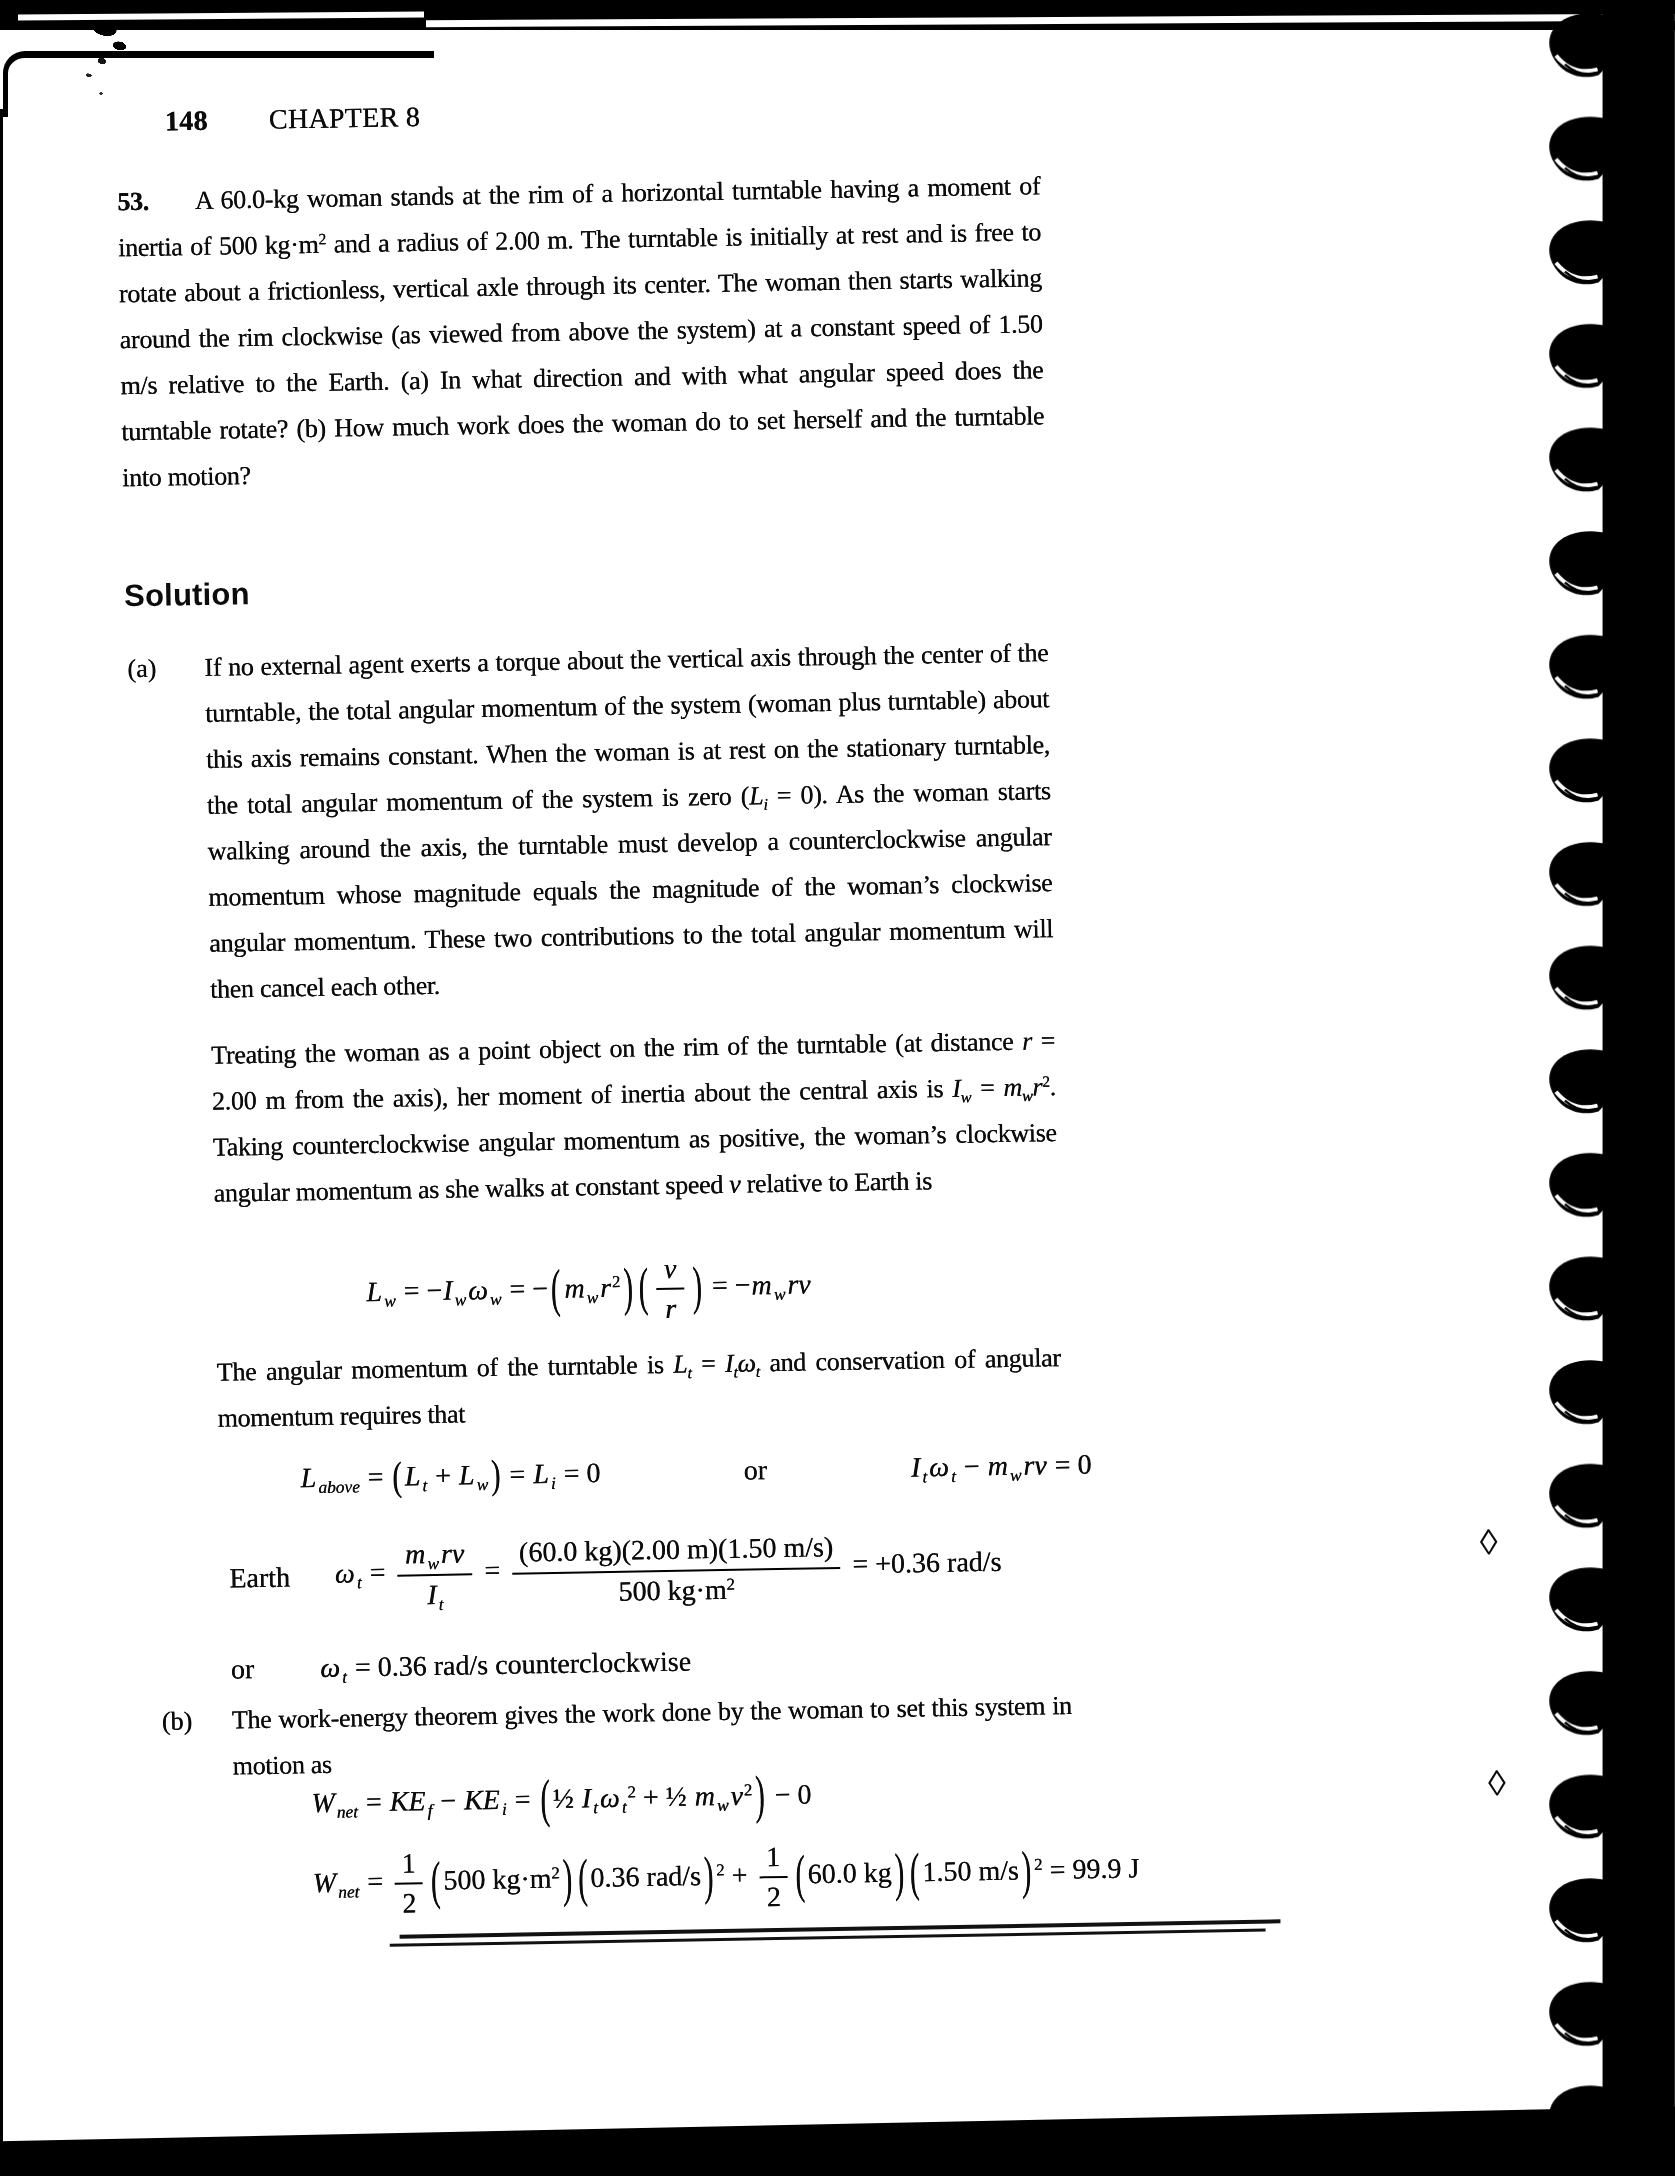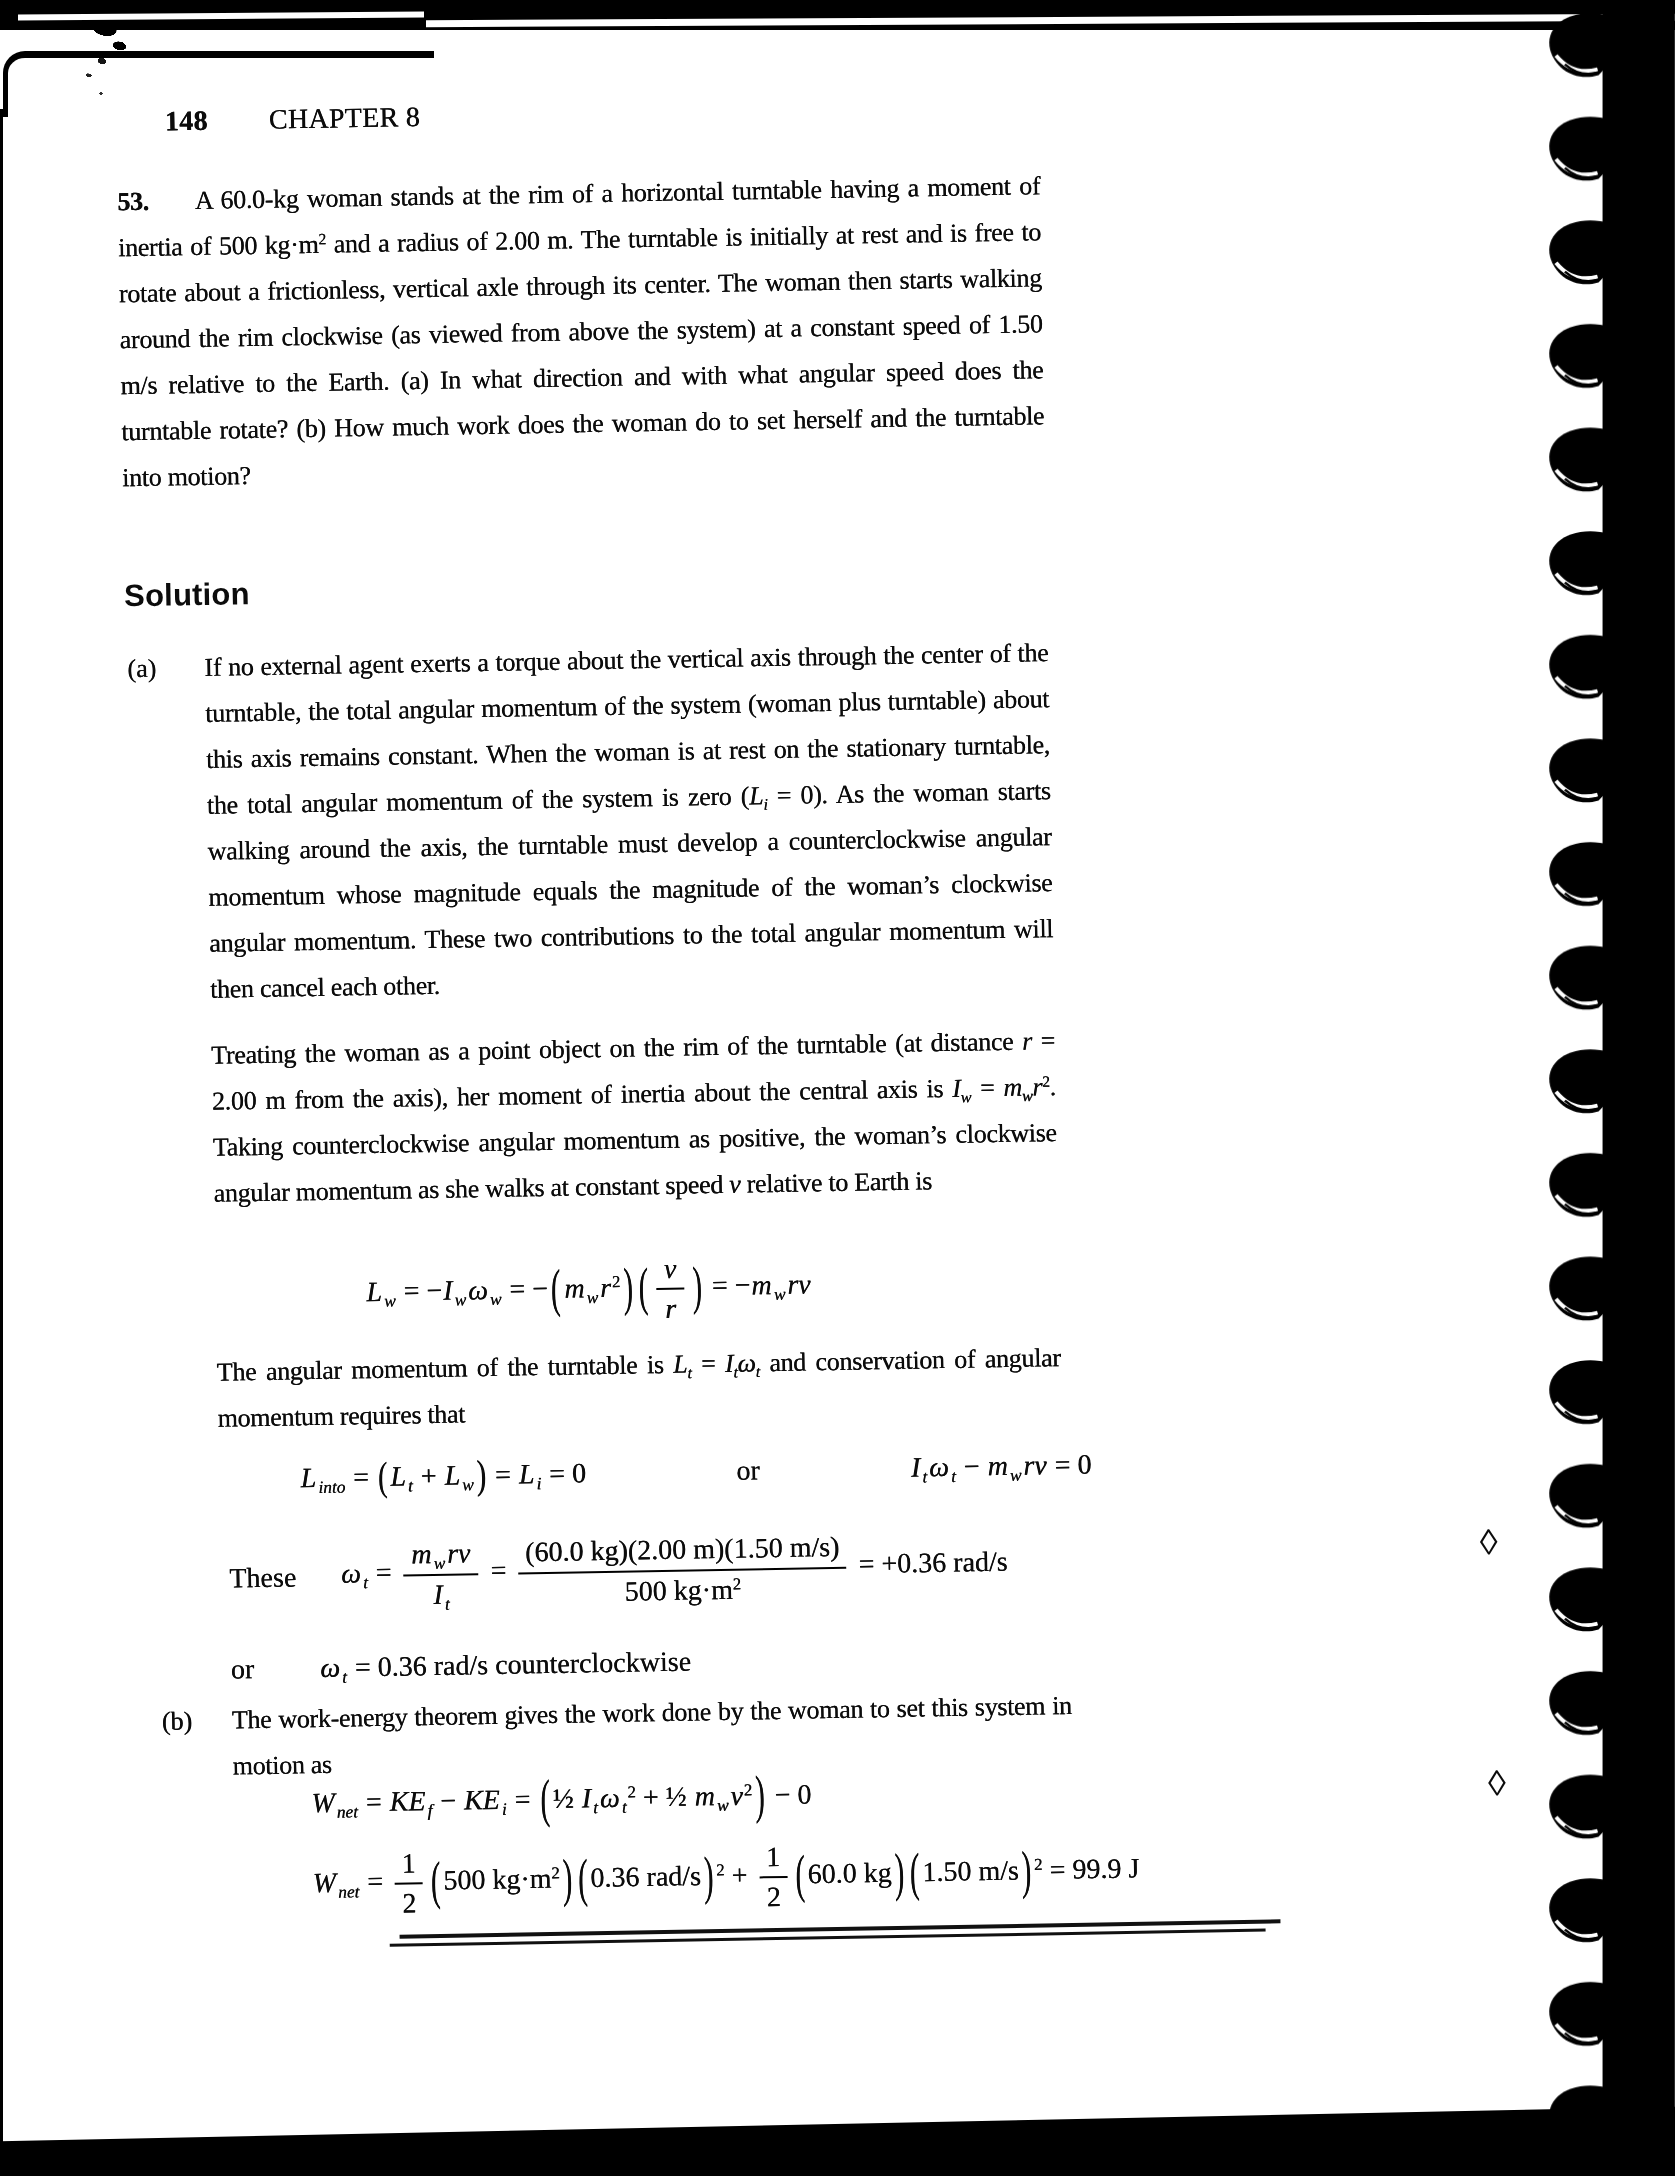--- a/index.html
+++ b/index.html
@@ -96,27 +96,27 @@
   <div class="blk body-text" style="left:211px;top:1022px;width:844px;">Treating the woman as a point object on the rim of the turntable (at distance <i>r</i> = 2.00 m from the axis), her moment of inertia about the central axis is <i>I</i><sub><i>w</i></sub> = <i>m</i><sub><i>w</i></sub><i>r</i><sup>2</sup>. Taking counterclockwise angular momentum as positive, the woman’s clockwise angular momentum as she walks at constant speed <i>v</i> relative to Earth is</div>
 
   <div class="blk eq" style="left:361px;top:1249px;"><i>L</i><sub><i>w</i></sub> = −<i>I</i><sub><i>w</i></sub><i>ω</i><sub><i>w</i></sub> = −<span class="bp2">(</span><i>m</i><sub><i>w</i></sub><i>r</i><sup>2</sup><span class="bp2">)</span><span class="bp2">(</span><span class="frac">
         <span class="num"><i>v</i></span>
         <span class="den"><i>r</i></span>
       </span><span class="bp2">)</span> = −<i>m</i><sub><i>w</i></sub><i>rv</i></div>
 
   <div class="blk body-text" style="left:211px;top:1339px;width:844px;">The angular momentum of the turntable is <i>L</i><sub><i>t</i></sub> = <i>I</i><sub><i>t</i></sub><i>ω</i><sub><i>t</i></sub> and conservation of angular momentum requires that</div>
 
   <div class="blk row cons-row" style="left:292px;top:1453px;">
-    <span class="eq"><i>L</i><sub><i>into</i></sub> = <span class="bp1">(</span><i>L</i><sub><i>t</i></sub> + <i>L</i><sub><i>w</i></sub><span class="bp1">)</span> = <i>L</i><sub><i>i</i></sub> = 0</span>
+    <span class="eq"><i>L</i><sub><i>above</i></sub> = <span class="bp1">(</span><i>L</i><sub><i>t</i></sub> + <i>L</i><sub><i>w</i></sub><span class="bp1">)</span> = <i>L</i><sub><i>i</i></sub> = 0</span>
     <span class="eq">or</span>
     <span class="eq"><i>I</i><sub><i>t</i></sub><i>ω</i><sub><i>t</i></sub> − <i>m</i><sub><i>w</i></sub><i>rv</i> = 0</span>
   </div>
 
   <div class="blk row" style="left:220px;top:1513px;height:109px;">
-    <span class="eq">These</span>
+    <span class="eq">Earth</span>
     <span class="thus-gap"></span>
     <span class="eq"><i>ω</i><sub><i>t</i></sub> = <span class="frac">
           <span class="num"><i>m</i><sub><i>w</i></sub><i>rv</i></span>
           <span class="den"><i>I</i><sub><i>t</i></sub></span>
         </span> = <span class="frac">
           <span class="num">(60.0 kg)(2.00 m)(1.50 m/s)</span>
           <span class="den">500 kg·m<sup>2</sup></span>
         </span> = +0.36 rad/s</span>
   </div>
 

